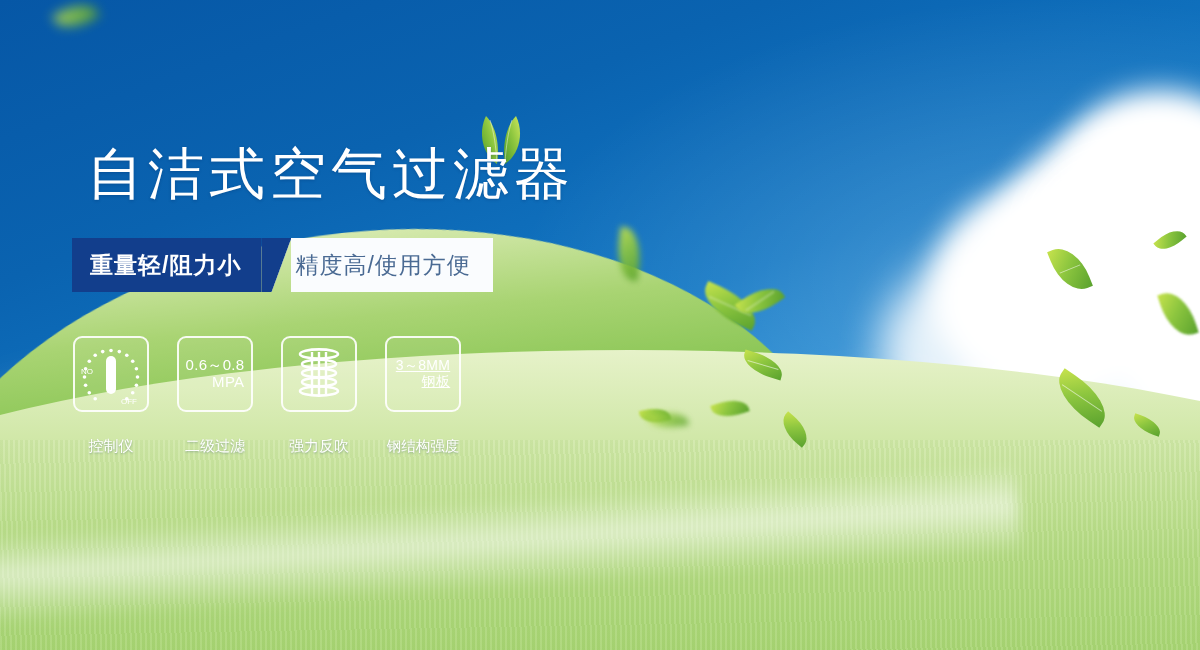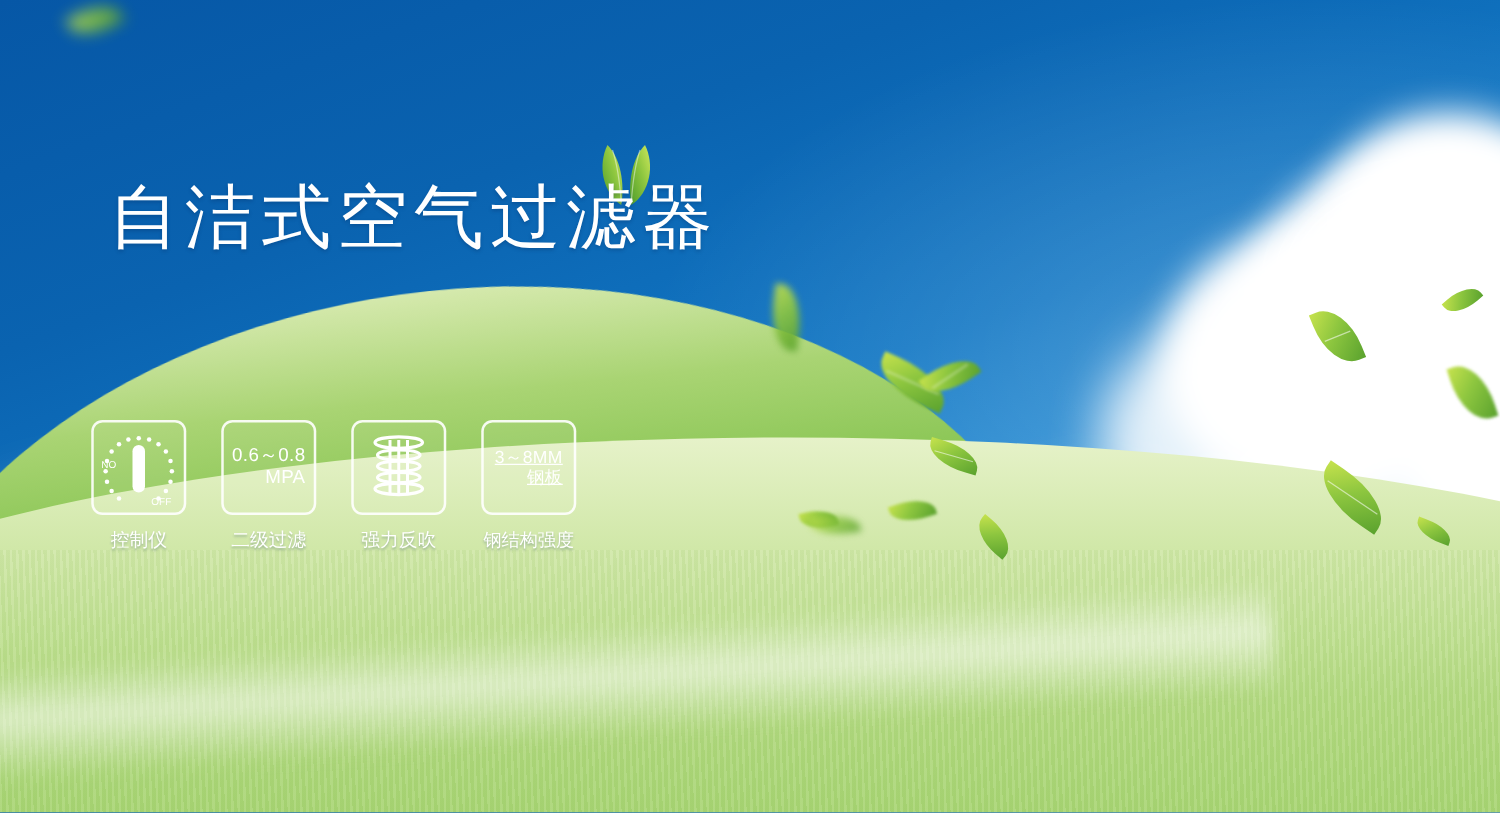--- a/index.html
+++ b/index.html
@@ -136,21 +136,21 @@
     display:flex;align-items:center;justify-content:center;
     background:rgba(255,255,255,0.06);
     position:relative;overflow:hidden;
   }
   .ftext{
     color:#ffffff;text-align:right;line-height:1.12;
     font-size:15px;letter-spacing:.3px;
   }
   .ftext.small{font-size:14px;text-decoration:underline;}
   .flabel{
-    margin-top:11px;color:#ffffff;font-size:15px;white-space:nowrap;
+    margin-top:25px;color:#ffffff;font-size:15px;white-space:nowrap;
     text-shadow:0 1px 2px rgba(0,40,90,.3);
   }
   .feature:nth-child(4) .flabel{font-size:14.5px;}
 </style>
 </head>
 <body>
 
 <div class="banner">
 
   <div>
@@ -222,20 +222,25 @@
       </linearGradient>
     </defs>
     <path d="M31 52 C16 42 12 20 20 4 C30 14 34 34 31 52 Z" fill="url(#lg)"></path>
     <path d="M39 52 C54 42 58 20 50 4 C40 14 36 34 39 52 Z" fill="url(#lg)"></path>
     <path d="M24 8 C28 20 30 36 31 50" stroke="rgba(255,255,255,.45)" stroke-width="1" fill="none"></path>
     <path d="M46 8 C42 20 40 36 39 50" stroke="rgba(255,255,255,.45)" stroke-width="1" fill="none"></path>
   </svg>
 
   <div class="title">自洁式空气过滤器</div>
 
+  <div class="subbar">
+    <div class="sub-left">重量轻/阻力小</div>
+    <div class="sub-sep"></div>
+    <div class="sub-right">精度高/使用方便</div>
+  </div>
 
   <div class="features">
 
     <div class="feature">
       <div class="fbox">
         <svg viewBox="0 0 72 72" width="72" height="72">
           <g fill="#ffffff">
             <circle cx="36" cy="12.5" r="1.8"></circle>
               <circle cx="44.3" cy="13.6" r="1.8"></circle>
             <circle cx="51.8" cy="17.3" r="1.8"></circle>

